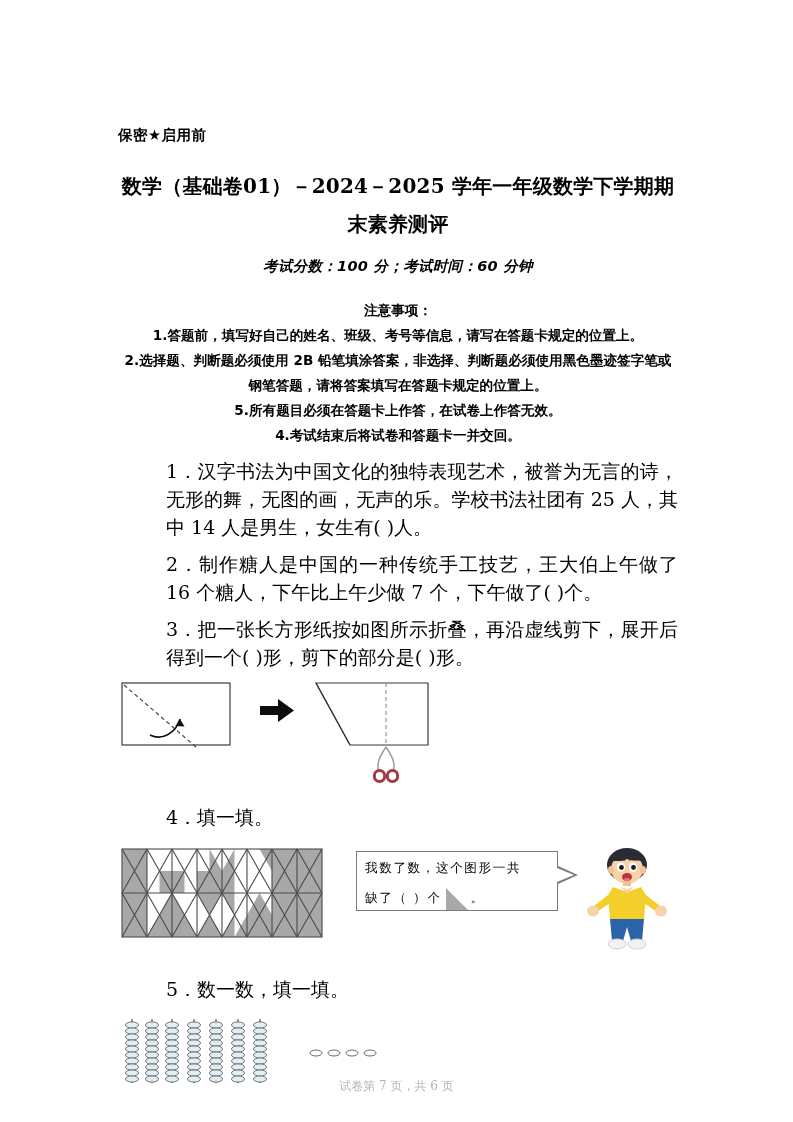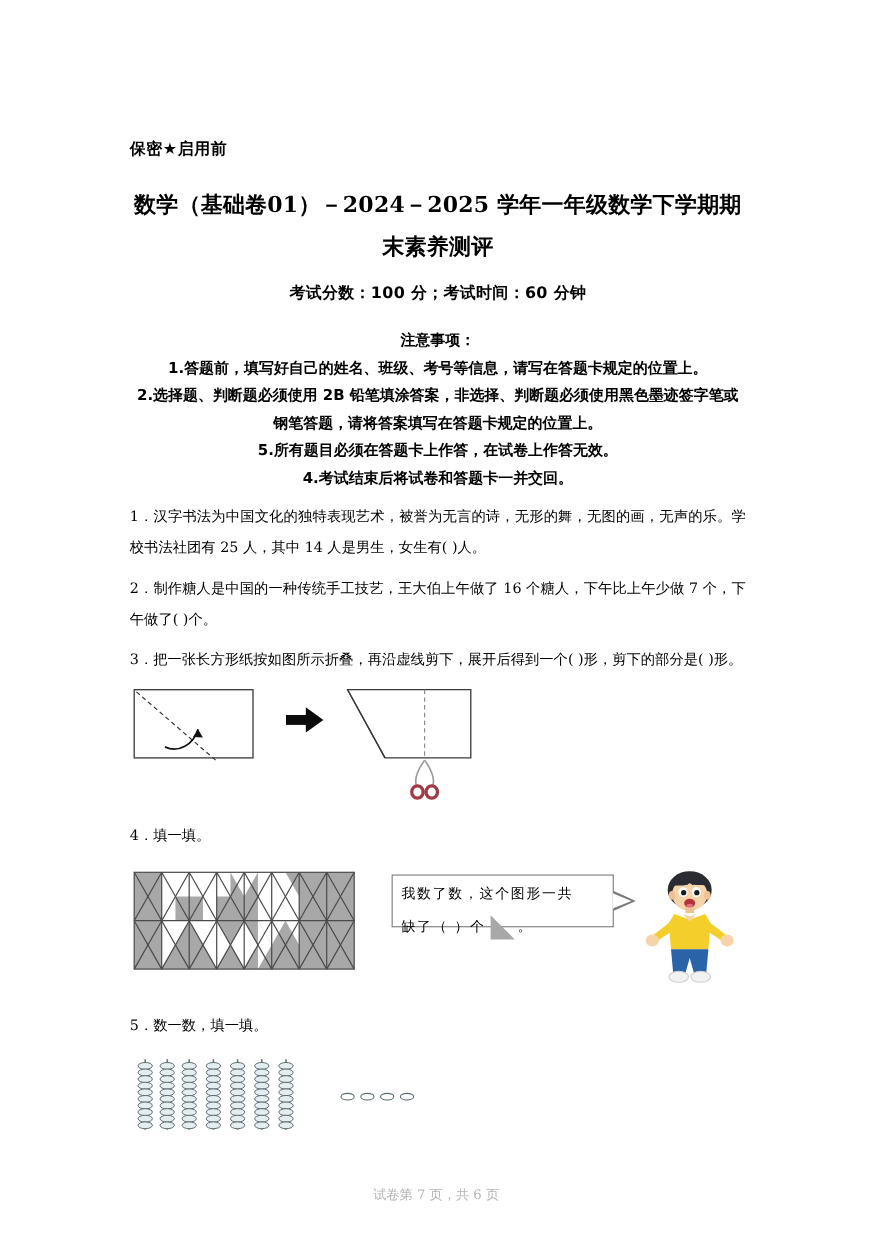--- a/index.html
+++ b/index.html
@@ -45,20 +45,21 @@
     margin: 0;
     letter-spacing: 0.2px;
   }
   .doc-subtitle {
     font-family: "DejaVu Sans", "Liberation Sans", sans-serif;
     font-weight: bold;
     font-size: 14.5px;
     text-align: center;
     margin: 14px 0 0 0;
     letter-spacing: 0.3px;
+    font-style: italic;
   }
 
   
   .notice {
     margin-top: 22px;
     font-family: "DejaVu Sans", "Liberation Sans", sans-serif;
     font-weight: bold;
     font-size: 13.6px;
     line-height: 25px;
   }
@@ -67,24 +68,25 @@
   
   .section-title {
     margin-top: 16px;
     font-family: "DejaVu Sans", "Liberation Sans", sans-serif;
     font-weight: bold;
     font-size: 14.5px;
     line-height: 28px;
   }
   .q {
     font-family: "DejaVu Serif", "Liberation Serif", serif;
-    font-size: 13px;
+    font-size: 19px;
     line-height: 28px;
     margin-top: 9px;
     text-align: justify;
+    margin-left: 48px;
   }
   .q-short { margin-top: 12px; }
 
   
   .fig-fold {
     position: relative;
     height: 112px;
     margin-top: 8px;
   }
   .fig-fold svg { position: absolute; left: 0; top: 0; }
@@ -95,21 +97,21 @@
     height: 120px;
     margin-top: 12px;
   }
   .fig-grid-row .grid-wrap { position: absolute; left: 2px; top: 4px; }
   .fig-grid-row .bubble-wrap { position: absolute; left: 238px; top: 8px; }
   .fig-grid-row .boy-wrap { position: absolute; left: 468px; top: 0px; }
 
   .bubble-box {
     position: relative;
     width: 202px;
-    height: 48px;
+    height: 60px;
     border: 1px solid #7a7a7a;
     background: #ffffff;
     box-sizing: border-box;
   }
   .bubble-text {
     font-family: "DejaVu Serif", "Liberation Serif", serif;
     font-size: 12.6px;
     line-height: 30px;
     letter-spacing: 1.6px;
     padding: 1px 0 0 8px;

